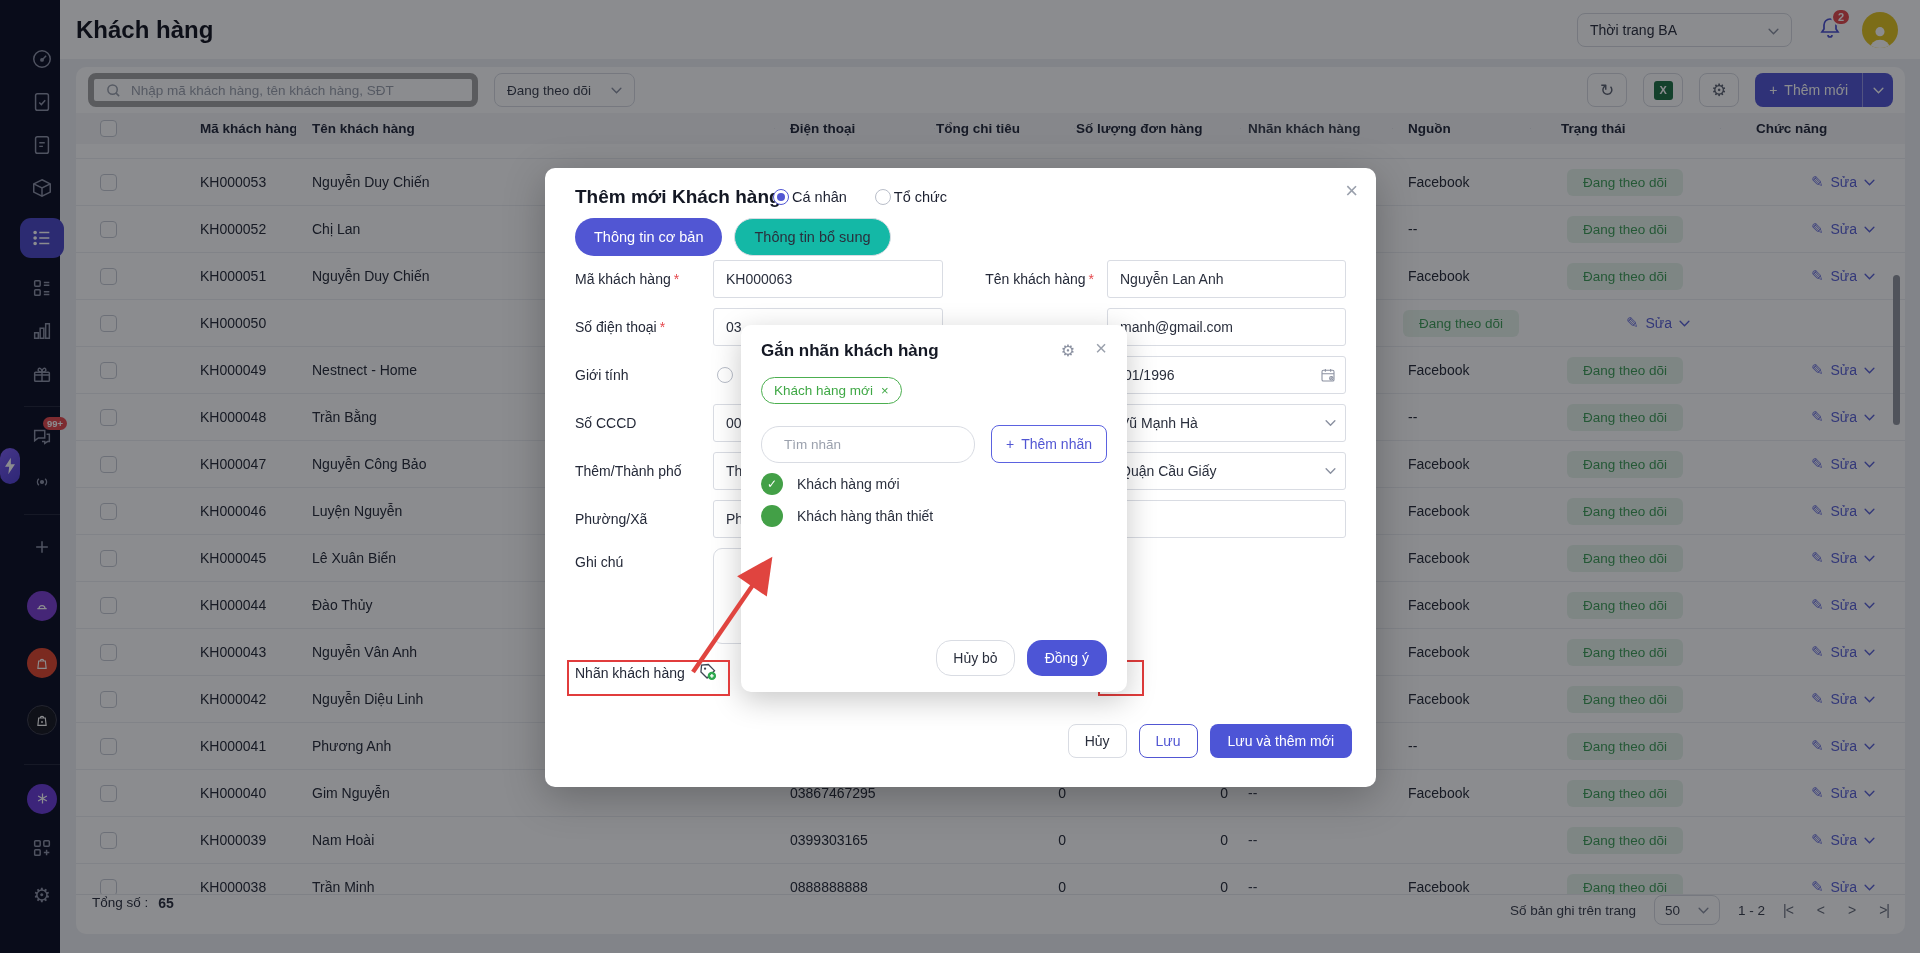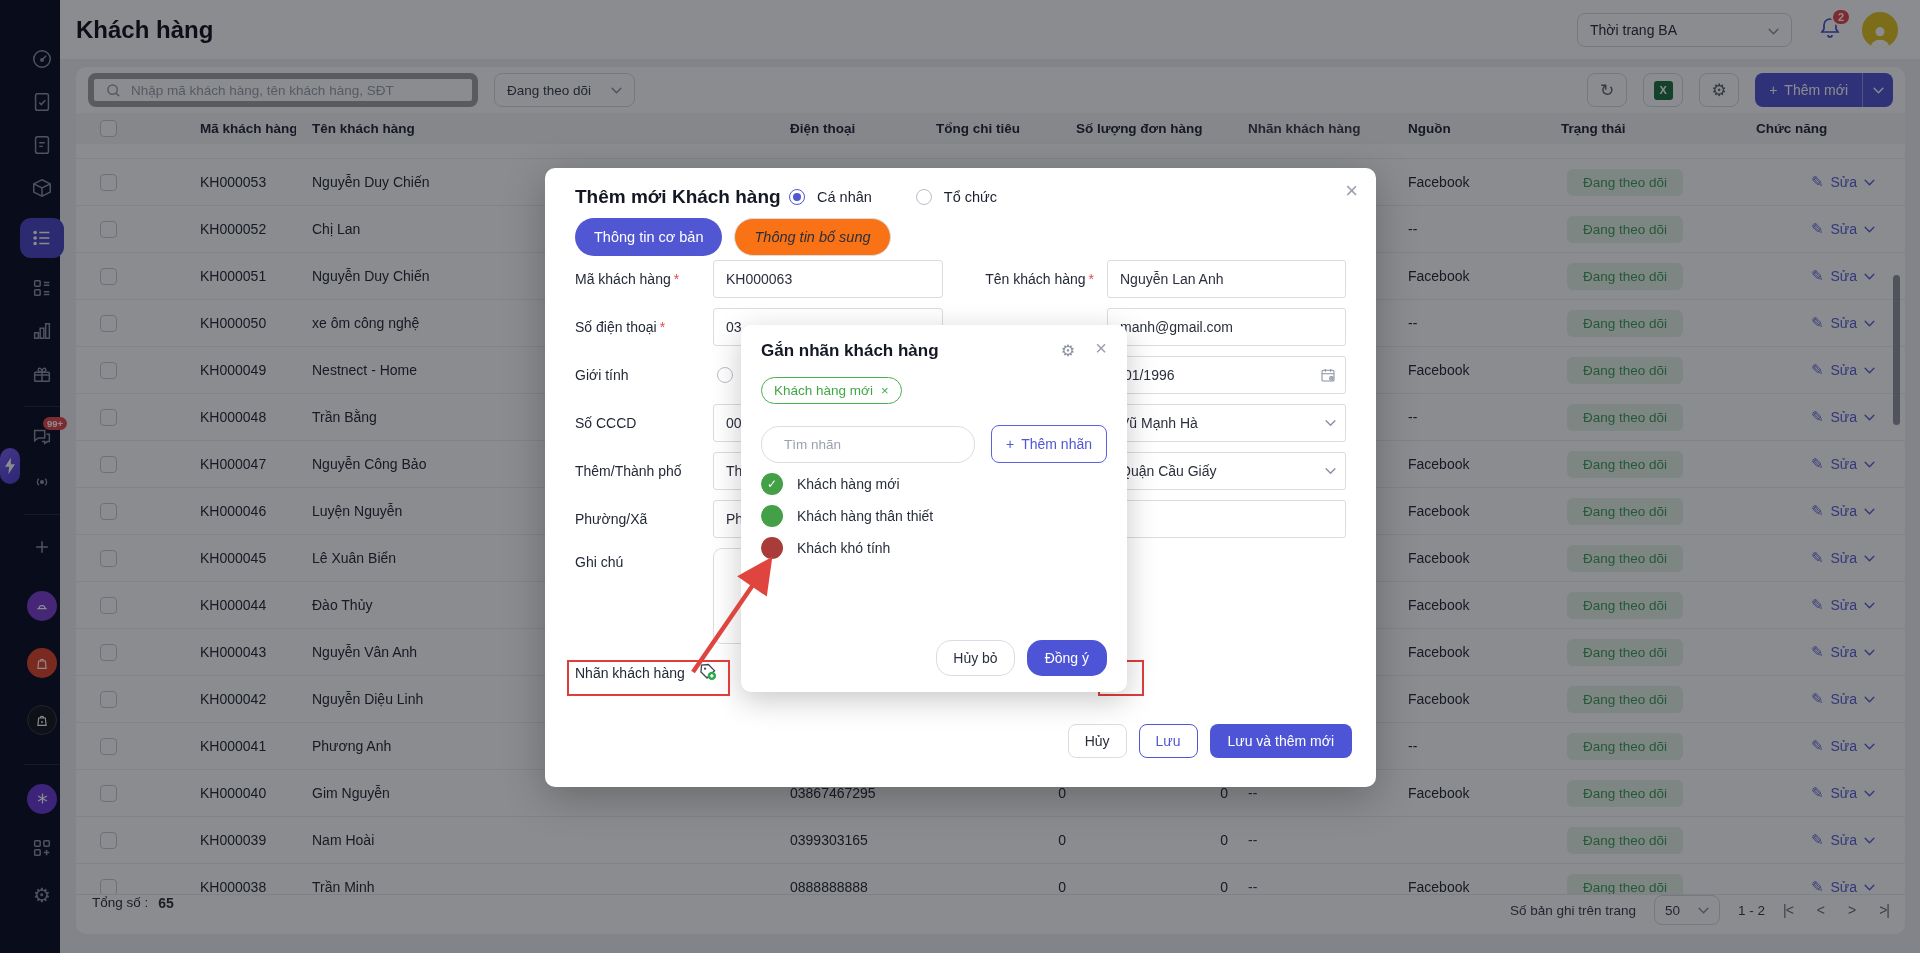--- a/index.html
+++ b/index.html
@@ -83,29 +83,29 @@
   .scroll-thumb{position:absolute;right:20px;top:275px;width:7px;height:150px;border-radius:4px;background:#90949e;z-index:30;}
 
   
   .overlay{position:absolute;inset:0;background:rgba(8,10,18,0.47);z-index:40;}
 
   
   .modal{position:absolute;left:545px;top:168px;width:831px;height:619px;background:#fff;border-radius:10px;
     box-shadow:0 10px 40px rgba(0,0,0,.25);z-index:50;}
   .m-title{position:absolute;left:30px;top:18px;font-size:19px;font-weight:bold;color:#141824;}
   .m-radios{position:absolute;left:228px;top:21px;display:flex;gap:28px;font-size:14.5px;color:#1c2030;}
-  .rad{display:flex;align-items:center;gap:12px;margin-left:16px;}
+  .rad{display:flex;align-items:center;gap:3px;}
   .rcirc{width:16px;height:16px;border-radius:50%;border:1.5px solid #b9bec9;background:#fff;display:flex;align-items:center;justify-content:center;}
   .rcirc.on{border-color:#5156d3;}
   .rcirc.on::after{content:"";width:8px;height:8px;border-radius:50%;background:#5156d3;}
   .m-close{position:absolute;right:18px;top:10px;font-size:22px;color:#9aa0ac;}
   .m-tabs{position:absolute;left:30px;top:50px;display:flex;gap:12px;}
   .tabpill{height:38px;border-radius:19px;display:flex;align-items:center;padding:0 19px;font-size:14.5px;}
   .tabpill.active{background:#5156d3;color:#fff;}
-  .tabpill.idle{background:#f97316;border:1px solid #d9dce3;color:#2a2f3d;font-style:italic;}
+  .tabpill.idle{background:#14b8a6;border:1px solid #d9dce3;color:#2a2f3d;}
   .m-form{position:absolute;left:30px;top:92px;display:grid;grid-template-columns:135px 230px 158px 239px;
     column-gap:3px;row-gap:10px;grid-auto-rows:38px;grid-template-rows:repeat(6,38px) 96px 38px;align-items:center;}
   .flabel{font-size:14px;color:#242938;}
   .flabel .req{color:#e5484d;margin-left:3px;}
   .flabel.r{text-align:right;padding-right:10px;}
   .flabel.top{align-self:start;padding-top:6px;}
   .finput{width:100%;height:38px;border:1px solid #d9dce3;border-radius:3px;padding:0 12px;font-size:14px;
     color:#2a2f3d;font-family:inherit;background:#fff;outline:none;}
   .fwrap{position:relative;height:38px;}
   .fwrap .finput{padding-right:30px;}
@@ -424,21 +424,20 @@
               <svg width="11" height="7" viewBox="0 0 12 8">
                 <path d="M1 1.5 L6 6.5 L11 1.5" fill="none" stroke="currentColor" stroke-width="1.6" stroke-linecap="round"></path>
               </svg>
             </div>
           </div>
           <div class="trow grid-cols">
             <div class="cell c-check">
               <div class="checkbox"></div>
             </div>
             <div class="cell c-code">KH000050</div>
-            <div class="cell">xe ôm công nghệ</div>
             <div class="cell"></div>
             <div class="cell c-spend"></div>
             <div class="cell c-right"></div>
             <div class="cell c-tag"></div>
             <div class="cell">--</div>
             <div class="cell c-status">
               <div class="badge-green">Đang theo dõi</div>
             </div>
             <div class="cell c-action">
               <div class="pencil">✎</div>
@@ -865,24 +864,20 @@
     </div>
     <div class="taglist" id="taglist">
         <div class="tagitem">
           <div class="tagdot" style="background: rgb(67, 160, 71);">✓</div>
           <div class="">Khách hàng mới</div>
         </div>
         <div class="tagitem">
           <div class="tagdot" style="background: rgb(67, 160, 71);"></div>
           <div class="">Khách hàng thân thiết</div>
         </div>
-        <div class="tagitem">
-          <div class="tagdot" style="background: rgb(169, 60, 56);"></div>
-          <div class="">Khách khó tính</div>
-        </div>
       </div>
     <div class="p-footer">
       <div class="btn ghost h36">Hủy bỏ</div>
       <div class="btn primary h36">Đồng ý</div>
     </div>
   </div>
 
   <div class="red-box-label"></div>
   <svg class="arrow-svg" width="140" height="145" viewBox="0 0 140 145">
     <defs>

